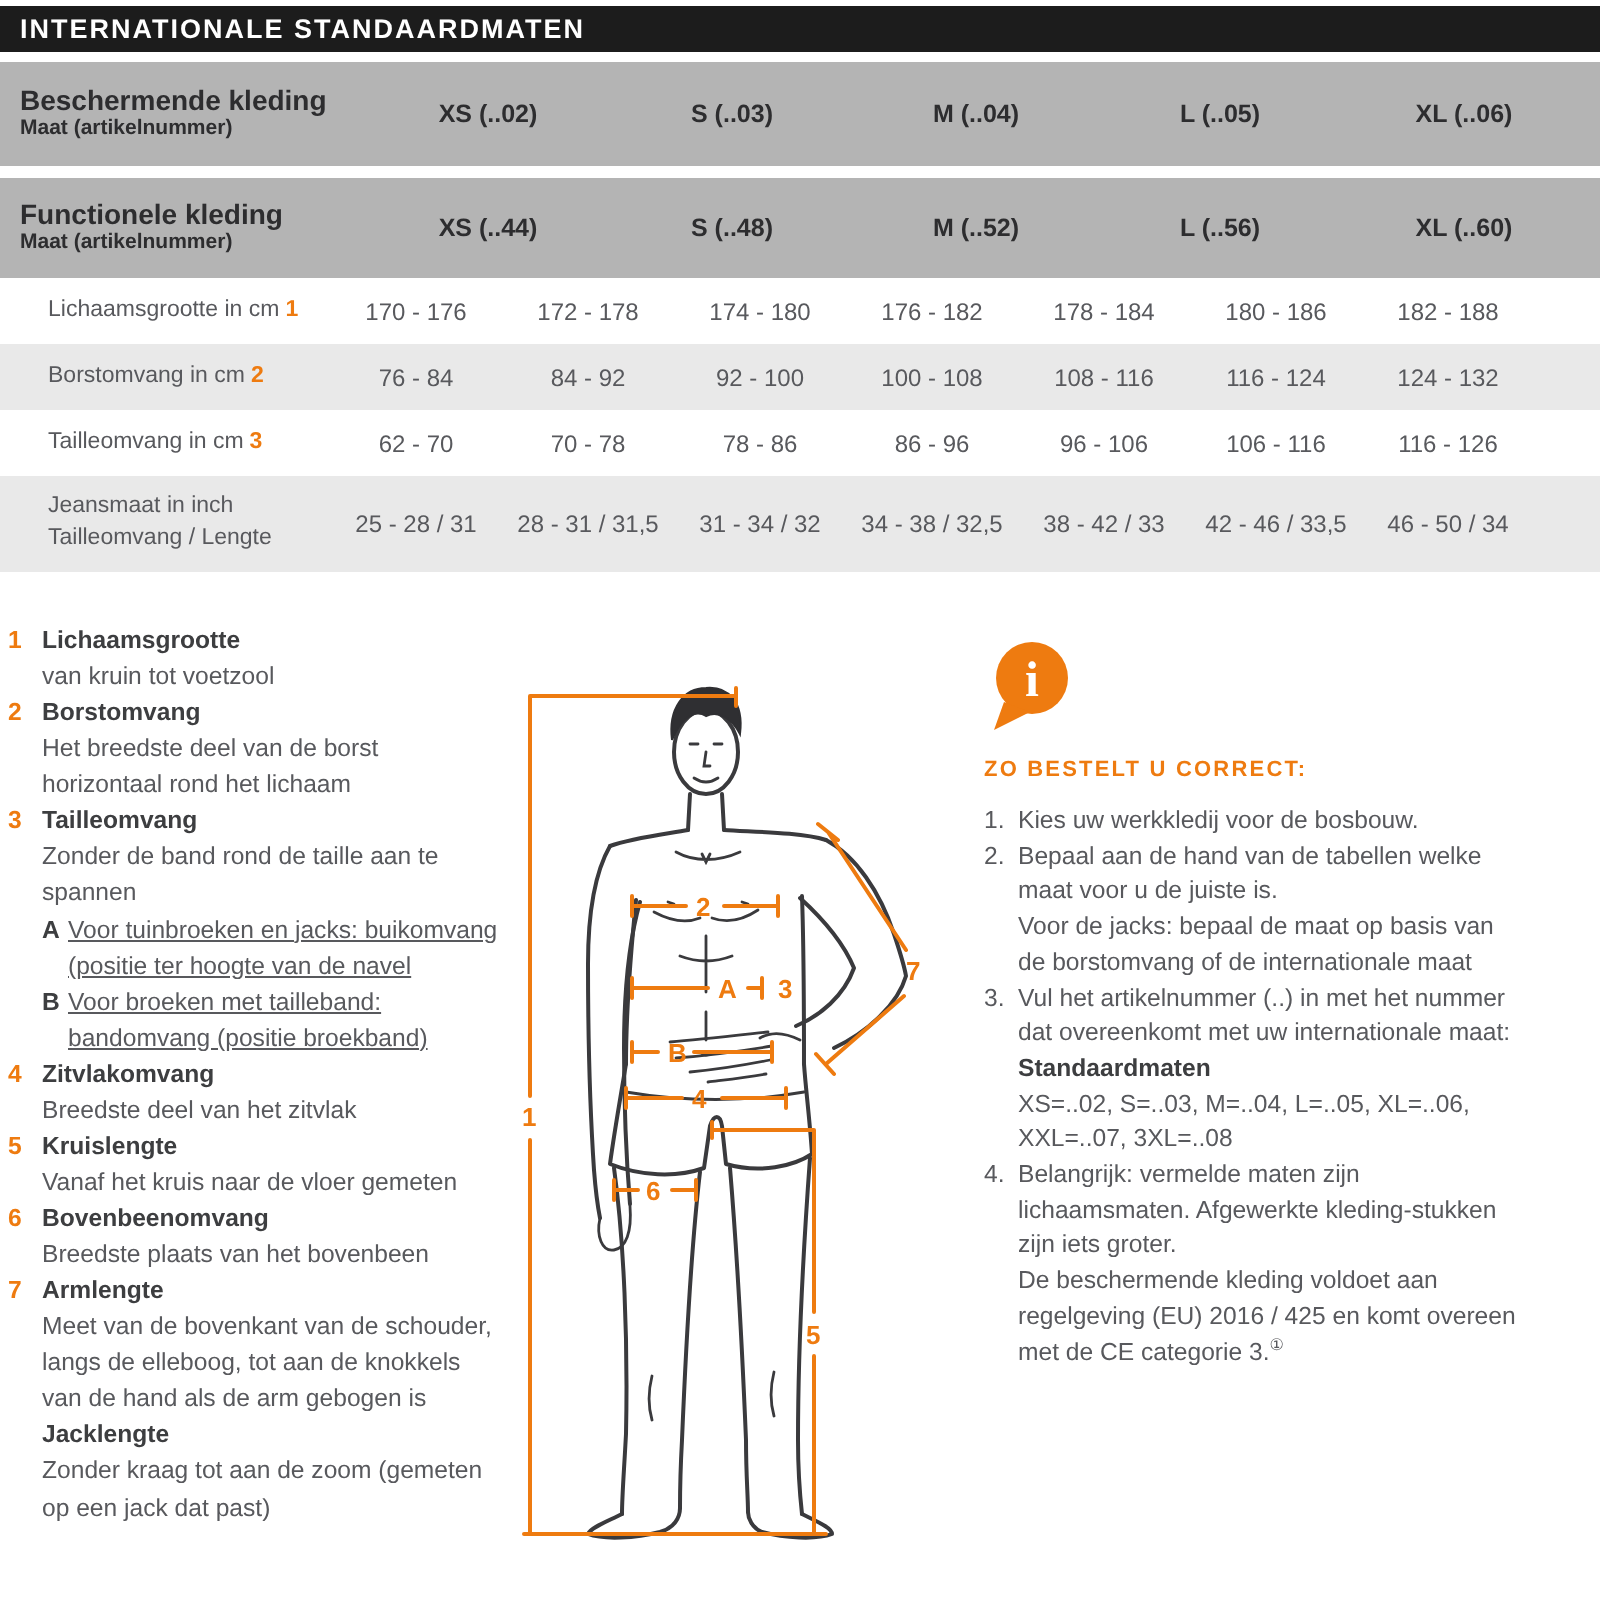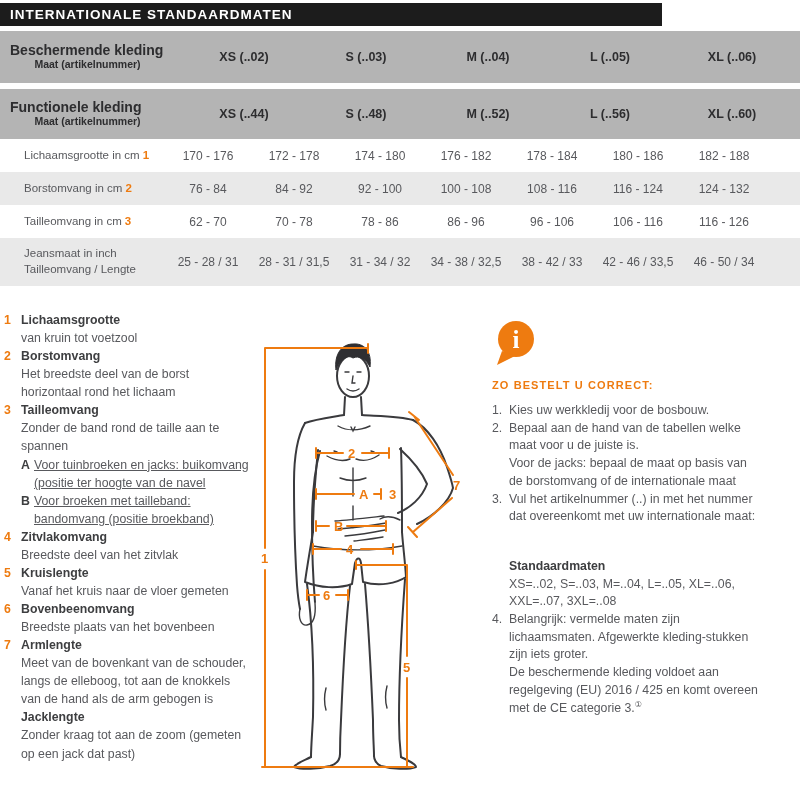--- a/index.html
+++ b/index.html
@@ -12,38 +12,38 @@
     --title-ink:#3d3e40;
   }
   *{margin:0;padding:0;box-sizing:border-box;}
   html,body{background:#fff;}
   body{
     width:800px;height:800px;position:relative;overflow:hidden;
     font-family:"Liberation Sans", sans-serif;color:var(--body);
   }
   
   .black-bar{
-    position:absolute;left:0;top:3px;width:662px;height:23px;
+    position:absolute;left:0;top:3px;width:800px;height:23px;
     background:var(--bar-black);display:flex;align-items:center;
   }
   .black-bar span{
     color:#fff;font-size:13.5px;font-weight:bold;letter-spacing:1px;
     padding-left:10px;white-space:nowrap;
   }
   
   .tbl{position:absolute;left:0;top:31px;width:800px;}
   .trow{
     display:grid;grid-template-columns:165px repeat(7,86px);
     align-items:center;width:800px;
   }
   .hrow{background:var(--hdr-gray);height:52px;gap:36px;}
   .hrow.second{margin-top:6px;height:50px;}
   .hlabel{padding-left:10px;line-height:1.12;}
   .hlabel .main{display:block;font-size:14px;font-weight:bold;color:var(--ink);}
-  .hlabel .sub{display:block;font-size:10.5px;font-weight:bold;color:var(--ink);text-align:center;}
+  .hlabel .sub{display:block;font-size:10.5px;font-weight:bold;color:var(--ink);}
   .hcol{font-size:12.5px;font-weight:bold;color:var(--ink);text-align:center;white-space:nowrap;}
   .drow{height:33px;}
   .drow.tall{height:48px;}
   .bg-white{background:#fff;}
   .bg-alt{background:var(--alt-gray);}
   .dlabel{padding-left:24px;font-size:11.5px;color:var(--body);line-height:1.35;}
   .dlabel .rnum{color:var(--orange);font-weight:bold;margin-left:3px;font-size:11.5px;}
   .dval{font-size:12px;color:var(--body);text-align:center;white-space:nowrap;}
   
   .legend{
@@ -68,21 +68,21 @@
   .right{position:absolute;left:492px;top:320px;width:300px;}
   .info-badge{display:block;}
   .oi-heading{
     margin-top:13px;color:var(--orange);font-weight:bold;
     font-size:11px;letter-spacing:1.1px;white-space:nowrap;
   }
   .steps{margin-top:11px;font-size:12.3px;line-height:1.44;color:var(--body);}
   .step{display:flex;}
   .step-num{width:17px;flex:none;}
   .step-body{flex:1;max-width:250px;}
-  .step-p.bold{font-weight:bold;color:var(--title-ink);margin-top:32px;}
+  .step-p.bold{font-weight:bold;color:var(--title-ink);}
   sup.fn{font-size:8px;vertical-align:super;line-height:0;}
 </style>
 </head>
 <body>
 
 <div class="black-bar">
   <span>INTERNATIONALE STANDAARDMATEN</span>
 </div>
 
 <div class="tbl">

